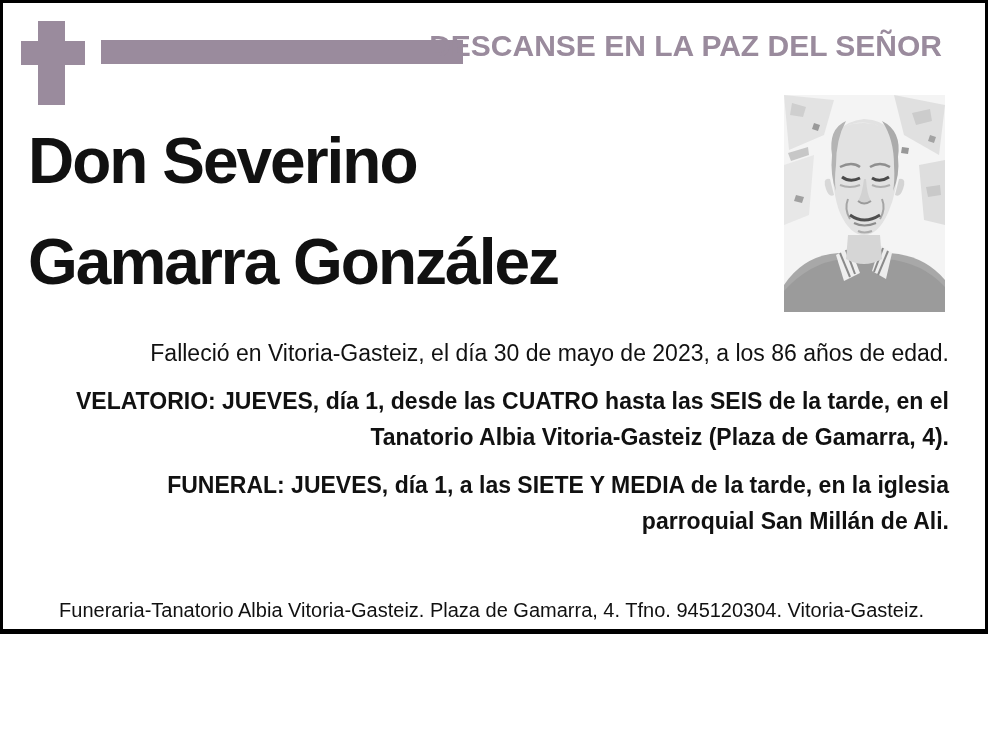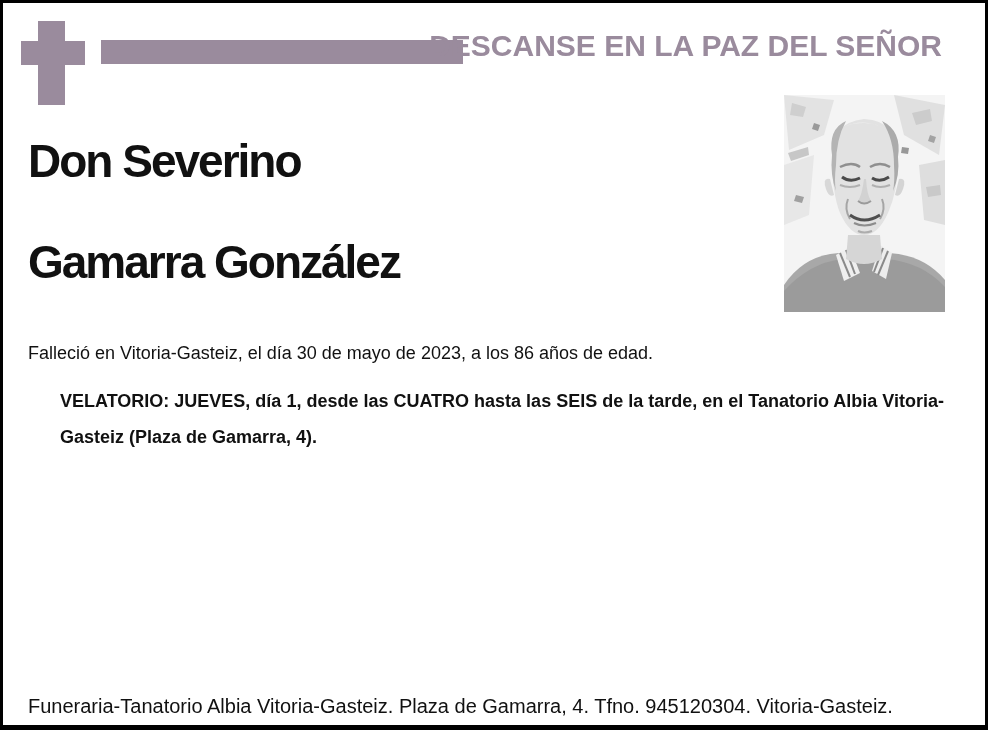--- a/index.html
+++ b/index.html
@@ -3,21 +3,21 @@
 <meta charset="utf-8">
 <style>
   :root { --accent: #9a8b9d; --ink: #111111; }
   * { margin: 0; padding: 0; box-sizing: border-box; }
   html, body { background: #ffffff; }
   body { font-family: "Liberation Sans", sans-serif; }
 
   .page {
     position: relative;
     width: 988px;
-    height: 730px;
+    height: 634px;
     background: #ffffff;
     border: 3px solid #000000;
     border-bottom-width: 5px;
     overflow: hidden;
   }
 
   
   .header {
     position: absolute;
     left: 18px; top: 18px; right: 43px;
@@ -40,46 +40,47 @@
     position: absolute; right: 0; top: 8px;
     font-size: 30px; font-weight: bold; font-stretch: condensed;
     letter-spacing: 0px; color: var(--accent); white-space: nowrap;
   }
 
   
   .name-block {
     position: absolute; left: 25px; top: 108px; width: 740px;
     color: var(--ink);
     font-weight: bold; font-stretch: condensed;
-    font-size: 46px; line-height: 101px; letter-spacing: -2px;
+    font-size: 64px; line-height: 101px; letter-spacing: -2px;
   }
 
   
   .photo {
     position: absolute; right: 40px; top: 92px;
     width: 161px; height: 217px; overflow: hidden;
   }
   .photo svg { display: block; width: 100%; height: 100%; }
 
   
   .content {
     position: absolute; left: 25px; top: 332px; right: 36px;
     color: var(--ink);
   }
   .content p {
-    font-size: 18px; line-height: 36px; font-stretch: condensed;
+    font-size: 23px; line-height: 36px; font-stretch: condensed;
     margin-bottom: 12px;
+    text-align: right;
   }
   .content p.strong { font-weight: bold; margin-left: 32px; }
 
   
   .footer {
     position: absolute; left: 25px; right: 30px; bottom: 5px;
     font-size: 20px; line-height: 28px; font-stretch: condensed;
-    color: var(--ink); white-space: nowrap;
+    color: var(--ink); white-space: nowrap; text-align: center;
   }
 </style>
 </head>
 <body>
 
 <div class="page">
 
   <div class="header">
     <div class="cross">
       <div class="v"></div>
@@ -152,17 +153,18 @@
       <path d="M66,120 Q80,130 96,120" stroke="#4f4f4f" stroke-width="3" fill="none"></path>
       <path d="M70,128 Q80,133 92,128" stroke="#8d8d8d" stroke-width="2" fill="none"></path>
 
       <path d="M74,136 Q80,139 88,136" stroke="#adadad" stroke-width="2" fill="none"></path>
     </svg>
   </div>
 
   <div class="content">
     <p>Falleció en Vitoria-Gasteiz, el día 30 de mayo de 2023, a los 86 años de edad.</p>
     <p class="strong">VELATORIO: JUEVES, día 1, desde las CUATRO hasta las SEIS de la tarde, en el Tanatorio Albia Vitoria-Gasteiz (Plaza de Gamarra, 4).</p>
+    <p class="strong">FUNERAL: JUEVES, día 1, a las SIETE Y MEDIA de la tarde, en la iglesia parroquial San Millán de Ali.</p>
   </div>
 
   <div class="footer">Funeraria-Tanatorio Albia Vitoria-Gasteiz. Plaza de Gamarra, 4. Tfno. 945120304. Vitoria-Gasteiz.</div>
 
 </div>
 
 </body></html>

